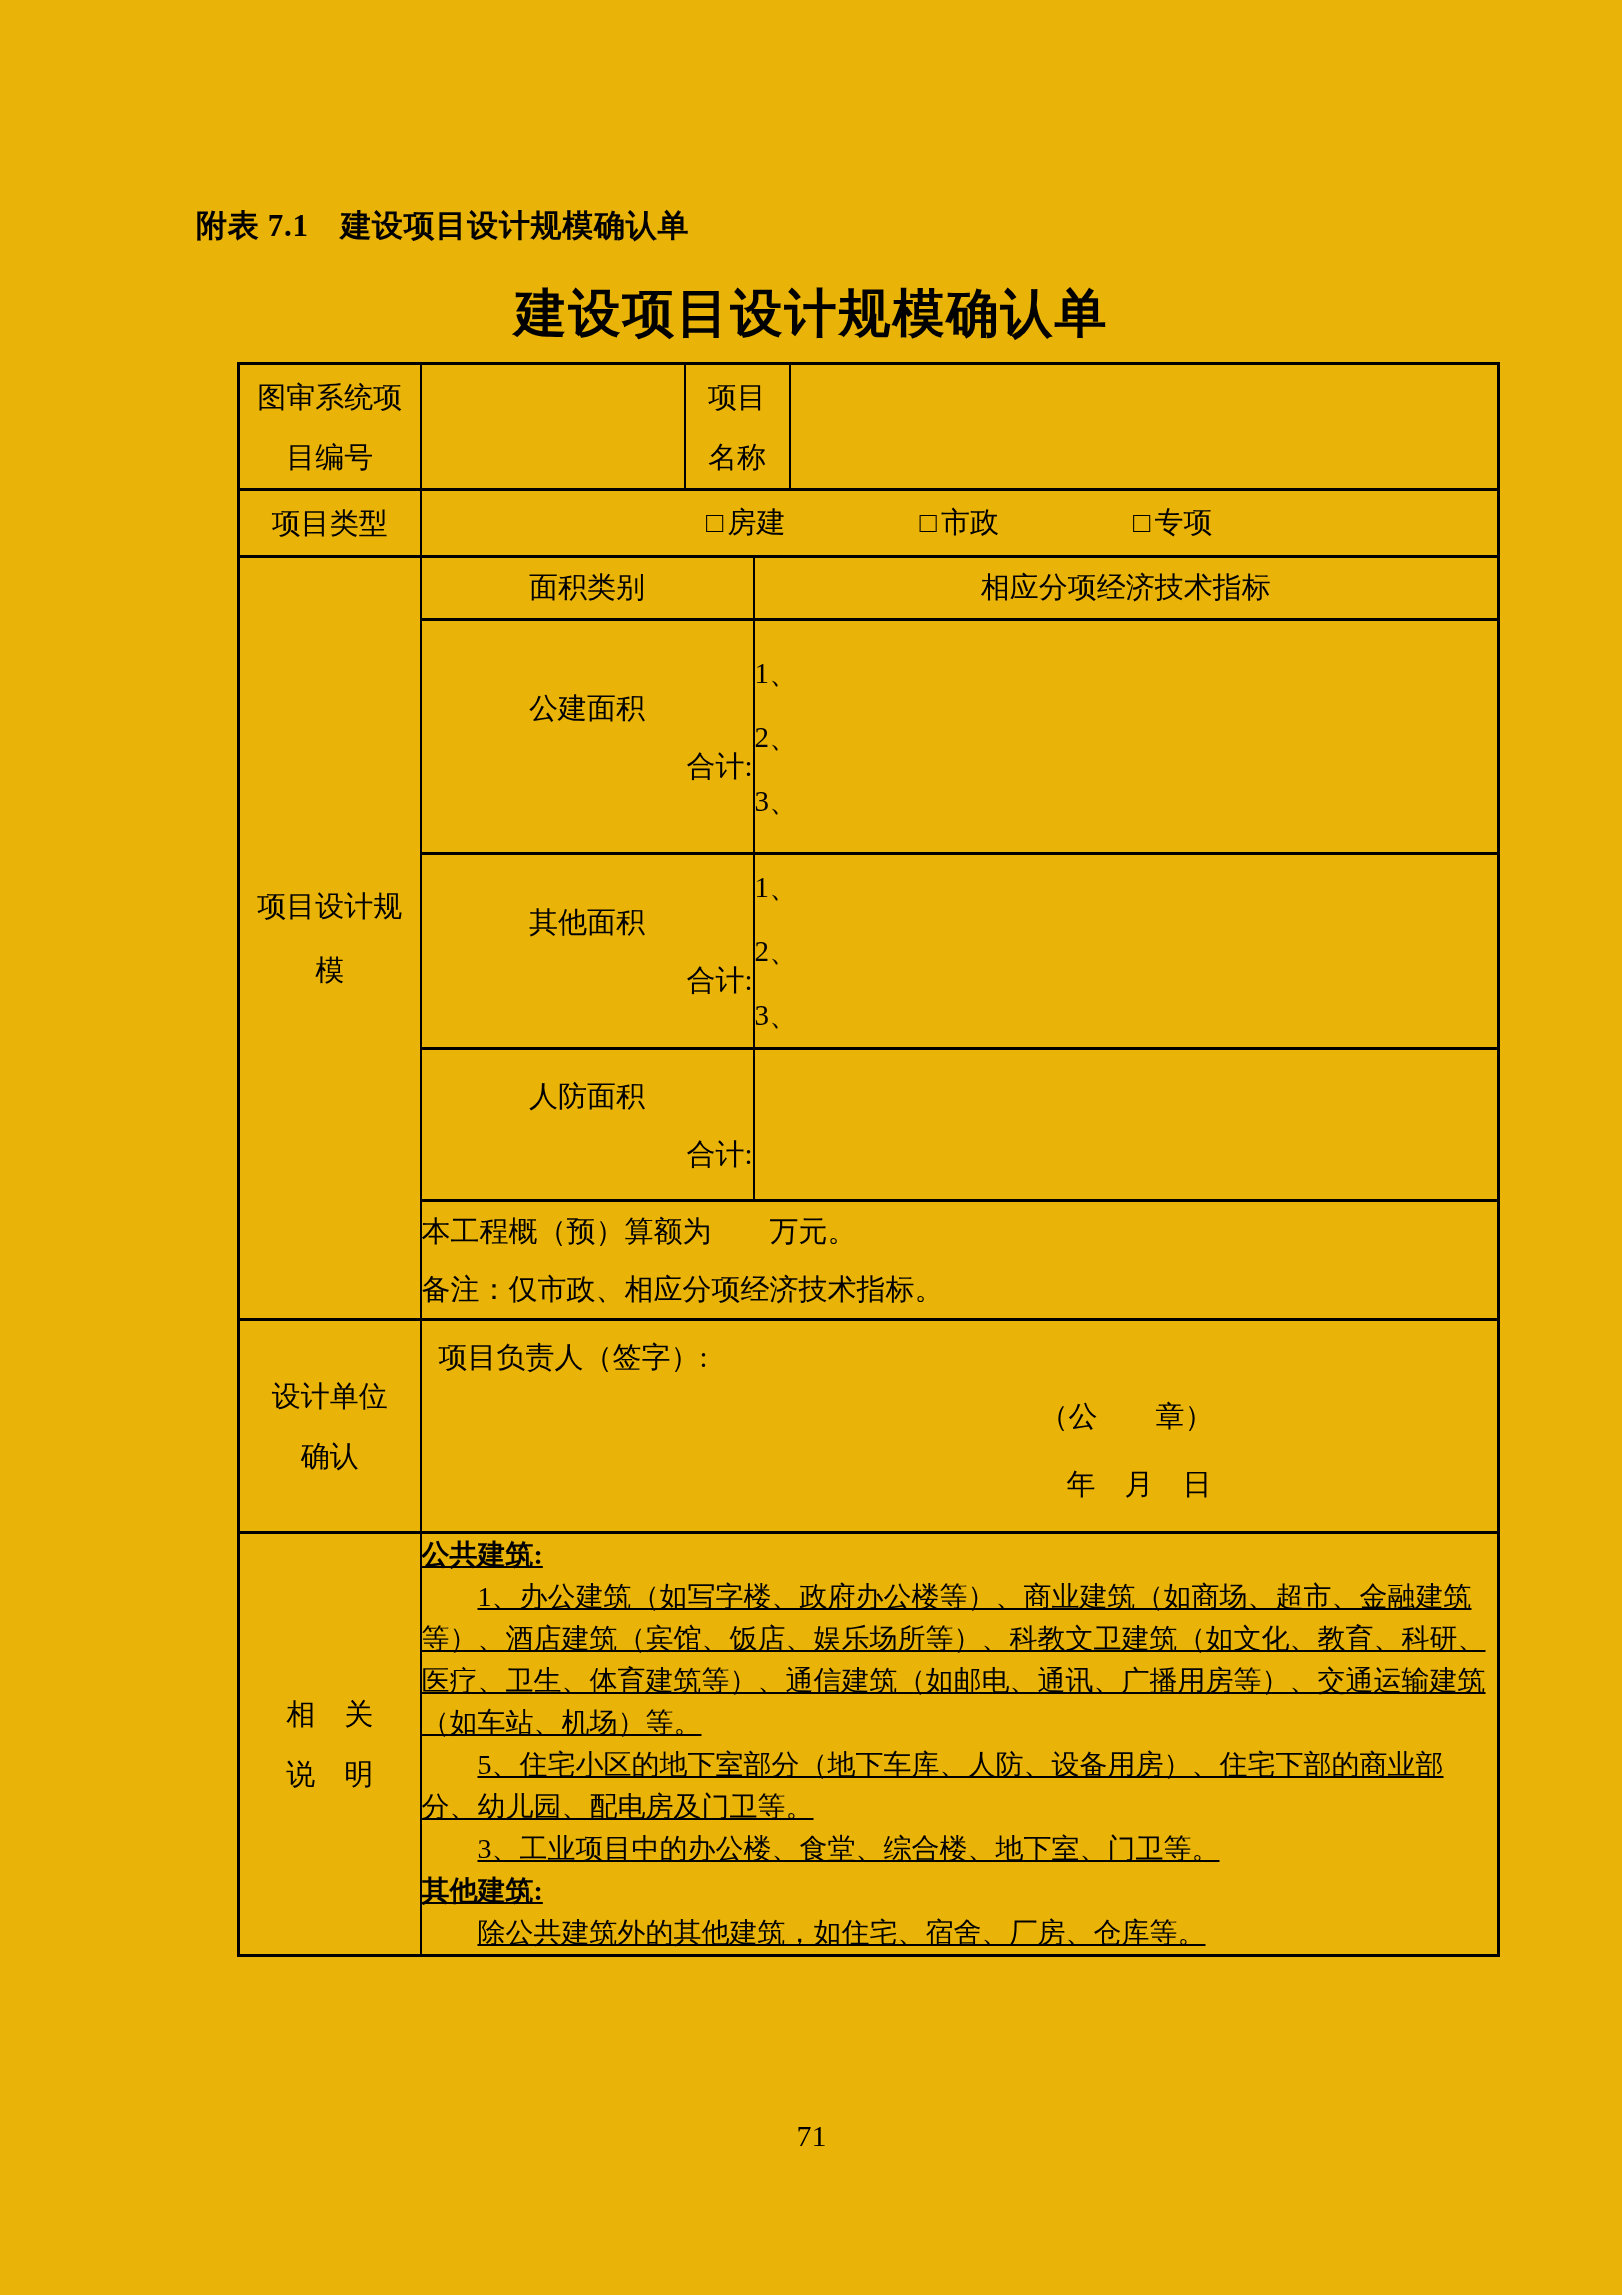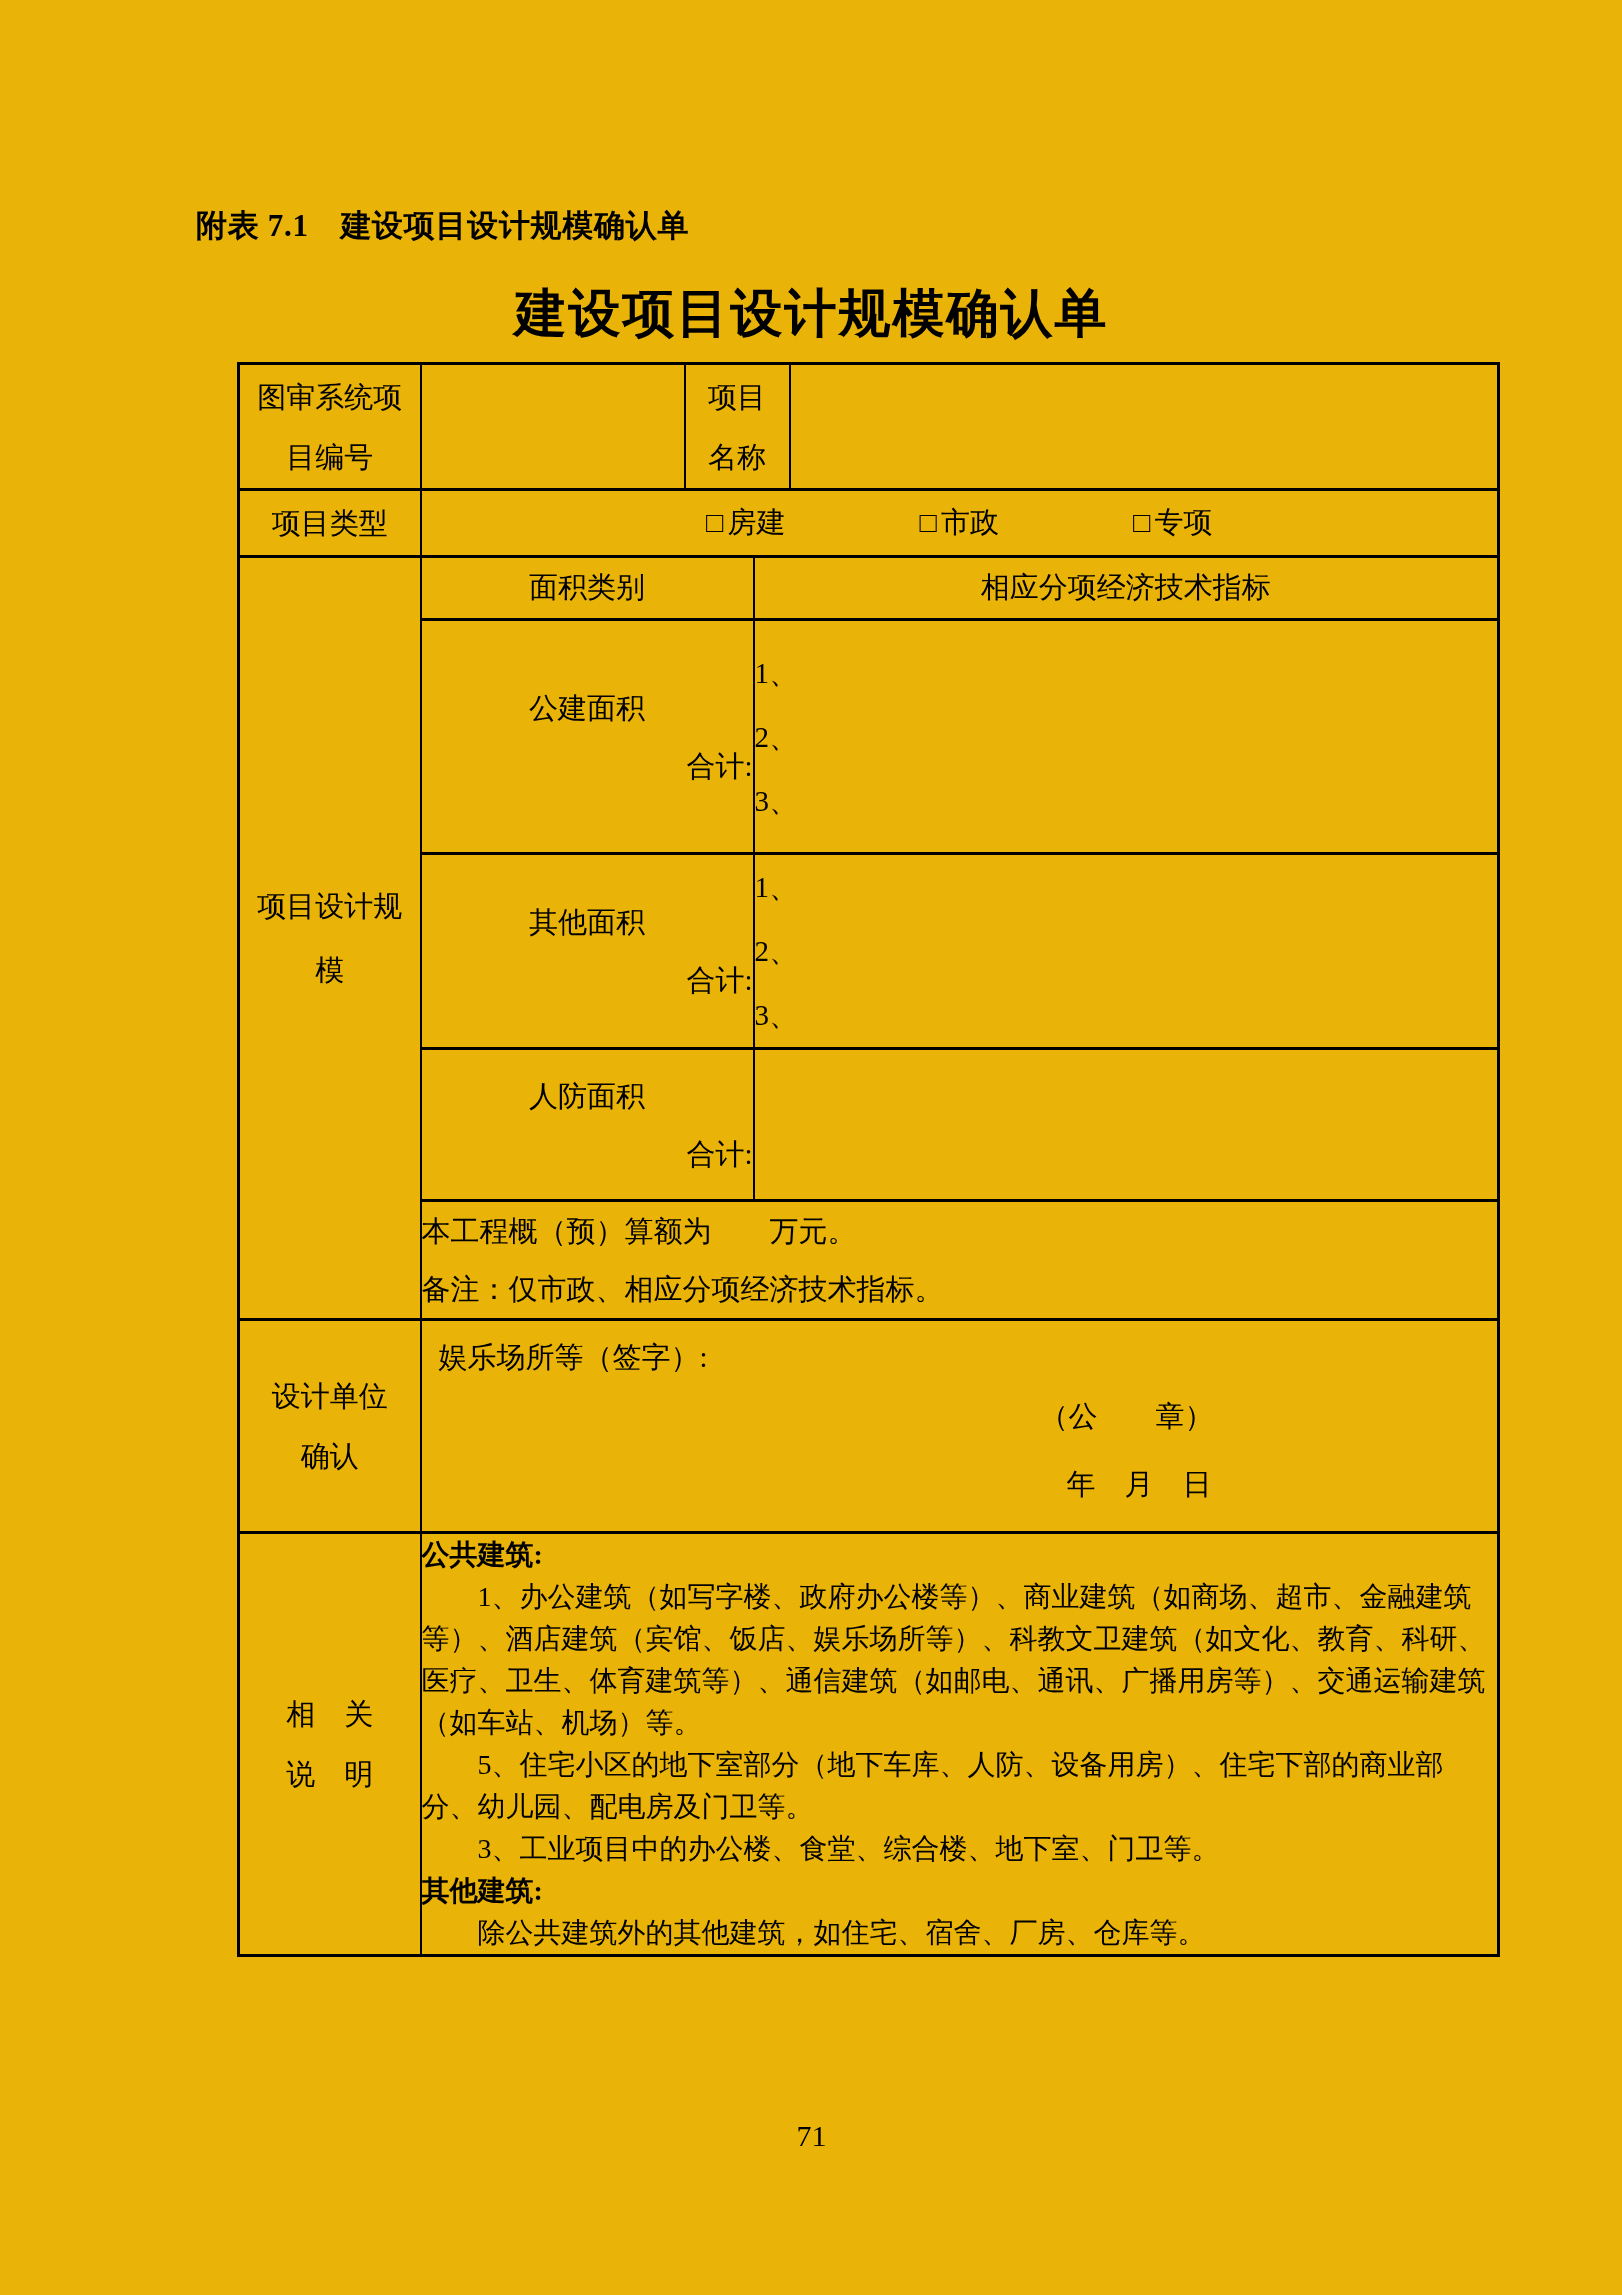--- a/index.html
+++ b/index.html
@@ -51,21 +51,21 @@
   .area-tt { text-align:right; padding-left:15px; }
   td.items-cell { vertical-align:middle; padding-left:18.3px; line-height:64px; }
   td.budget-cell { vertical-align:middle; padding-left:17px; line-height:58px; }
   td.confirm-cell { vertical-align:top; }
   .sign-line { padding:17px 0 0 17px; line-height:39px; }
   .seal-line { margin:19.6px 0 0 618px; line-height:39px; white-space:nowrap; }
   .date-line { margin:29.4px 0 0 645px; line-height:39px; white-space:nowrap; }
   td.notes-cell {
     vertical-align:top;
     padding:5.2px 15.7px 0 17px;
-    font-size:28px; line-height:42px;
+    font-size:28px; line-height:42px;text-decoration:underline;
   }
   td.notes-cell p { margin:0; }
   td.notes-cell p.ind { text-indent:2em; }
   td.notes-cell .b { font-weight:bold; }
   .page-num {
     position:absolute; left:0; right:0; top:2119px;
     text-align:center; font-size:30px;
   }
 </style>
 </head>
@@ -150,21 +150,21 @@
       <td class="budget-cell" colspan="4">
         <div>本工程概（预）算额为　　万元。</div>
         <div>备注：仅市政、相应分项经济技术指标。</div>
       </td>
     </tr>
 
     <tr style="height:213px">
       <td class="c-label">设计单位
 确认</td>
       <td class="confirm-cell" colspan="4">
-        <div class="sign-line">娱乐场所等（签字）:</div>
+        <div class="sign-line">项目负责人（签字）:</div>
         <div class="seal-line">（公　　章）</div>
         <div class="date-line">年　月　日</div>
       </td>
     </tr>
 
     <tr style="height:423px">
       <td class="c-label">相　关
 说　明</td>
       <td class="notes-cell" colspan="4">
         <p class="b">公共建筑:</p>

